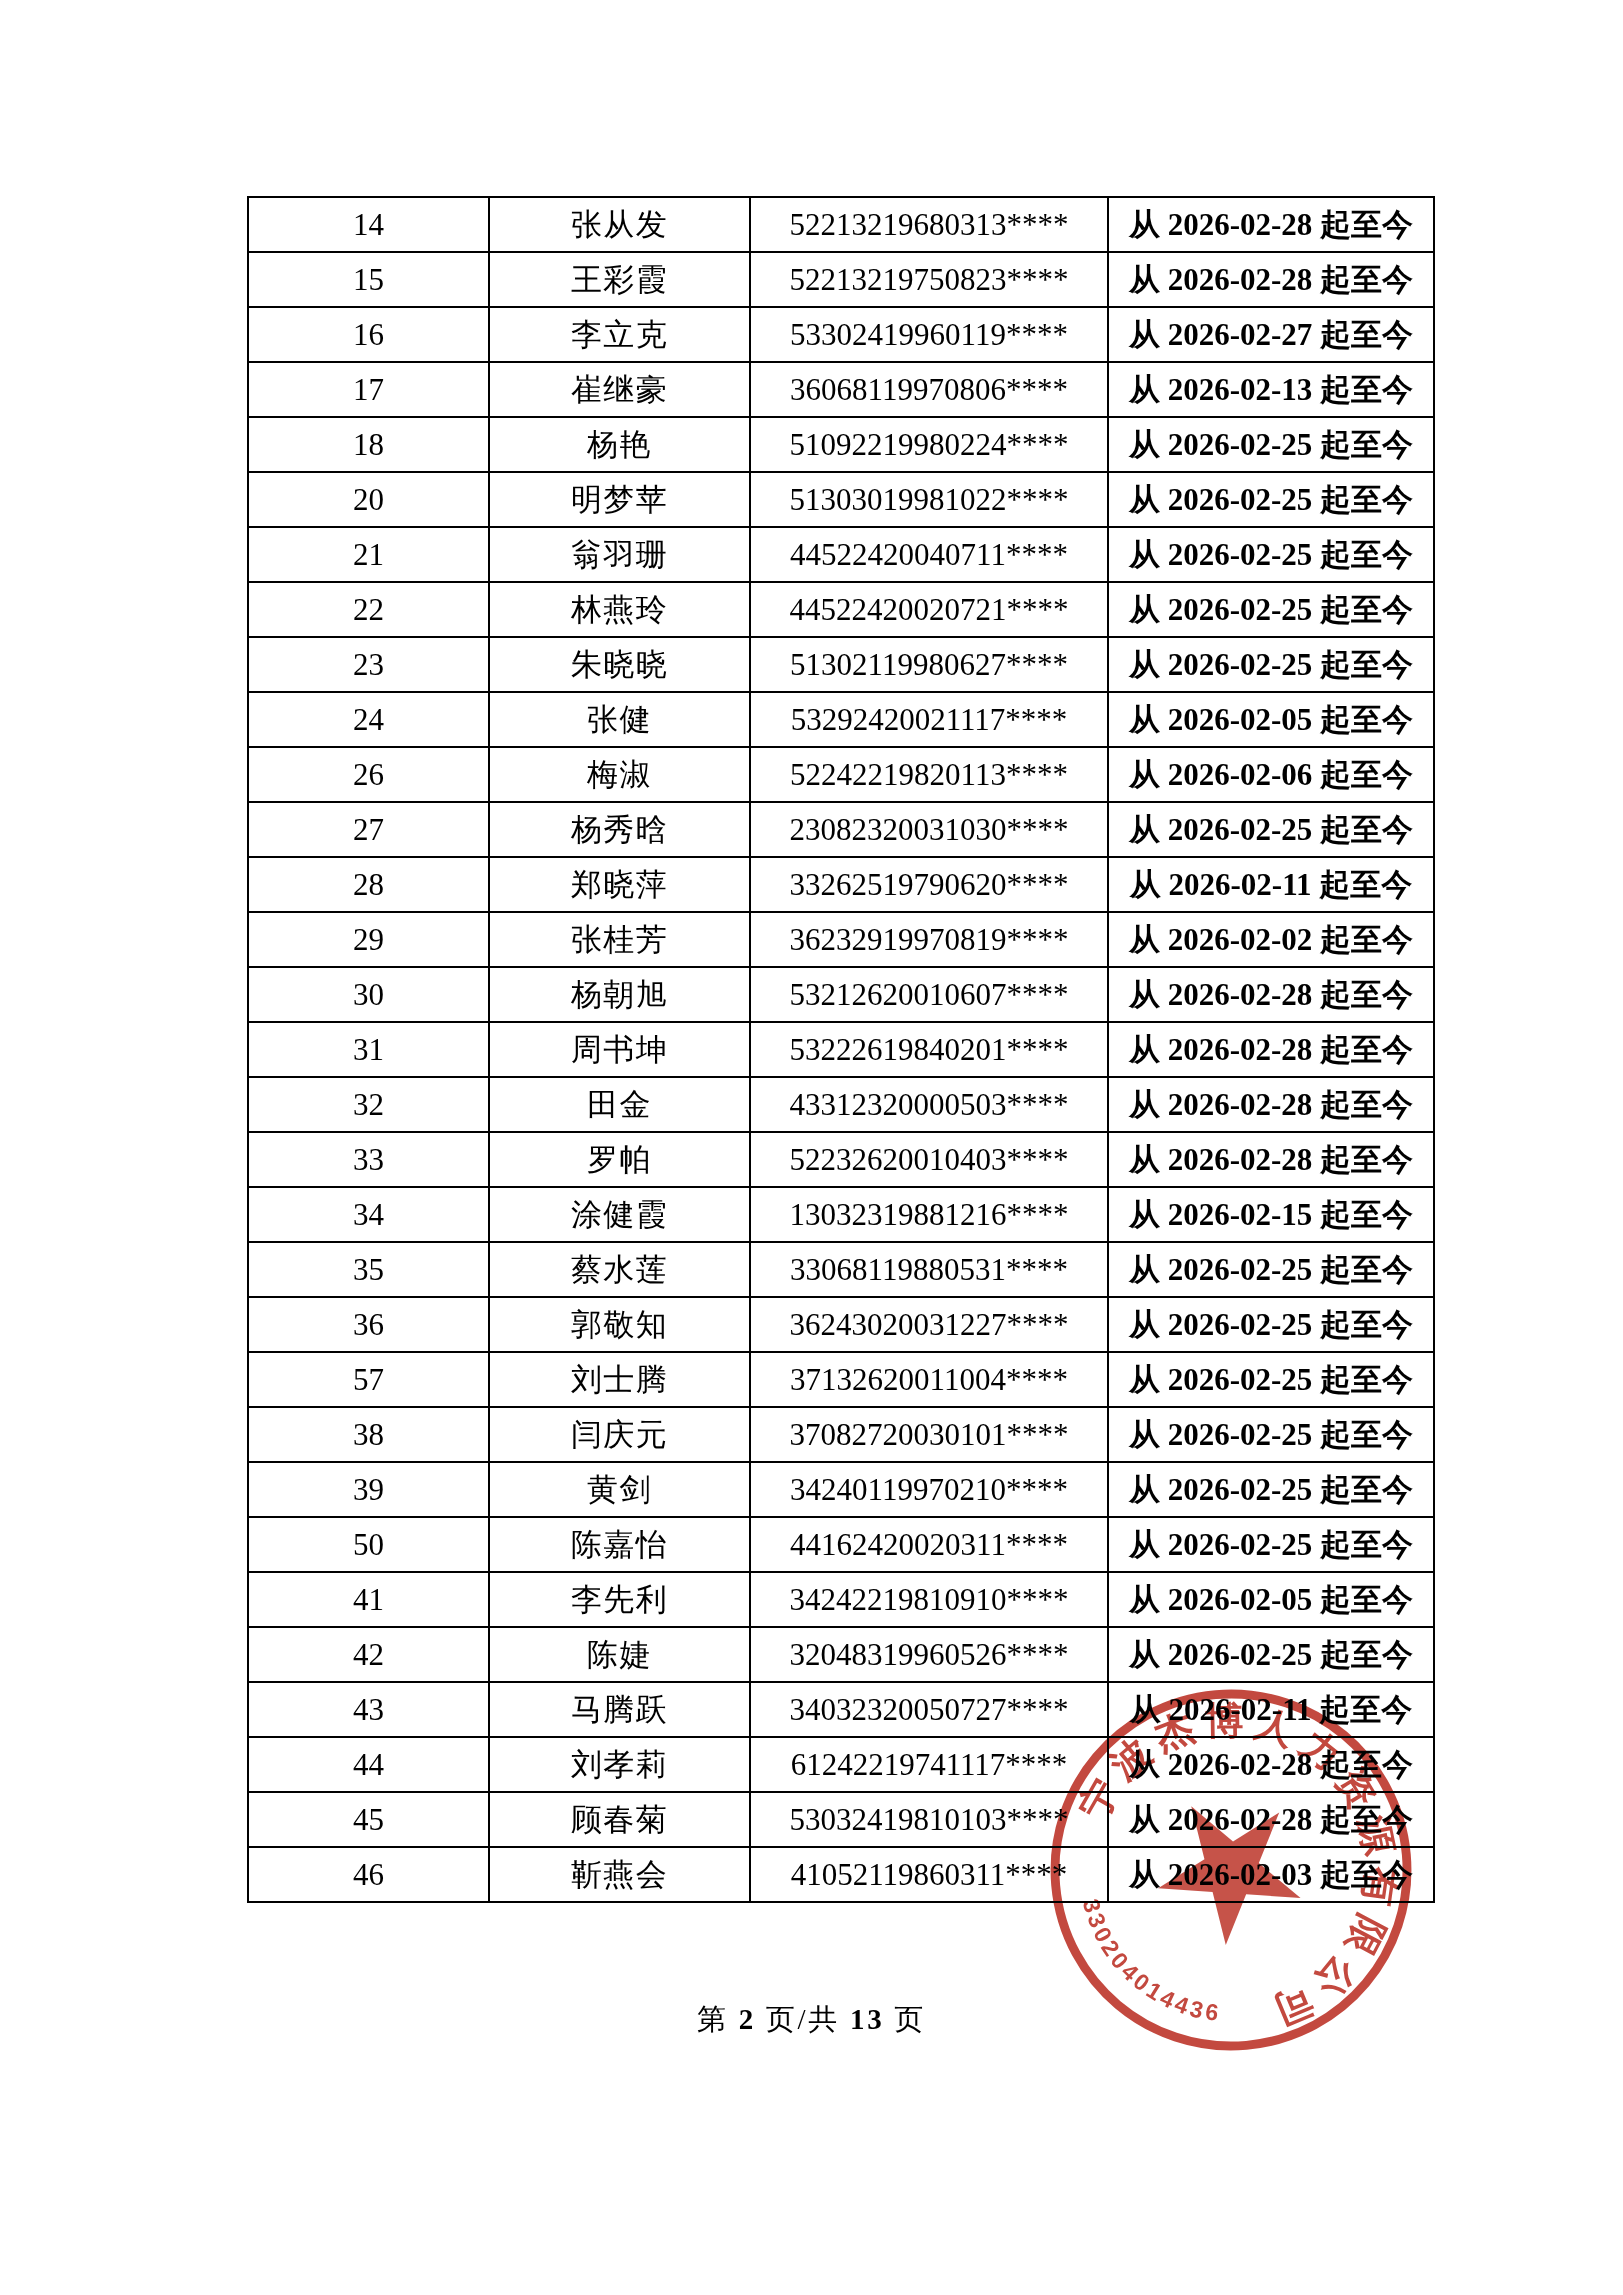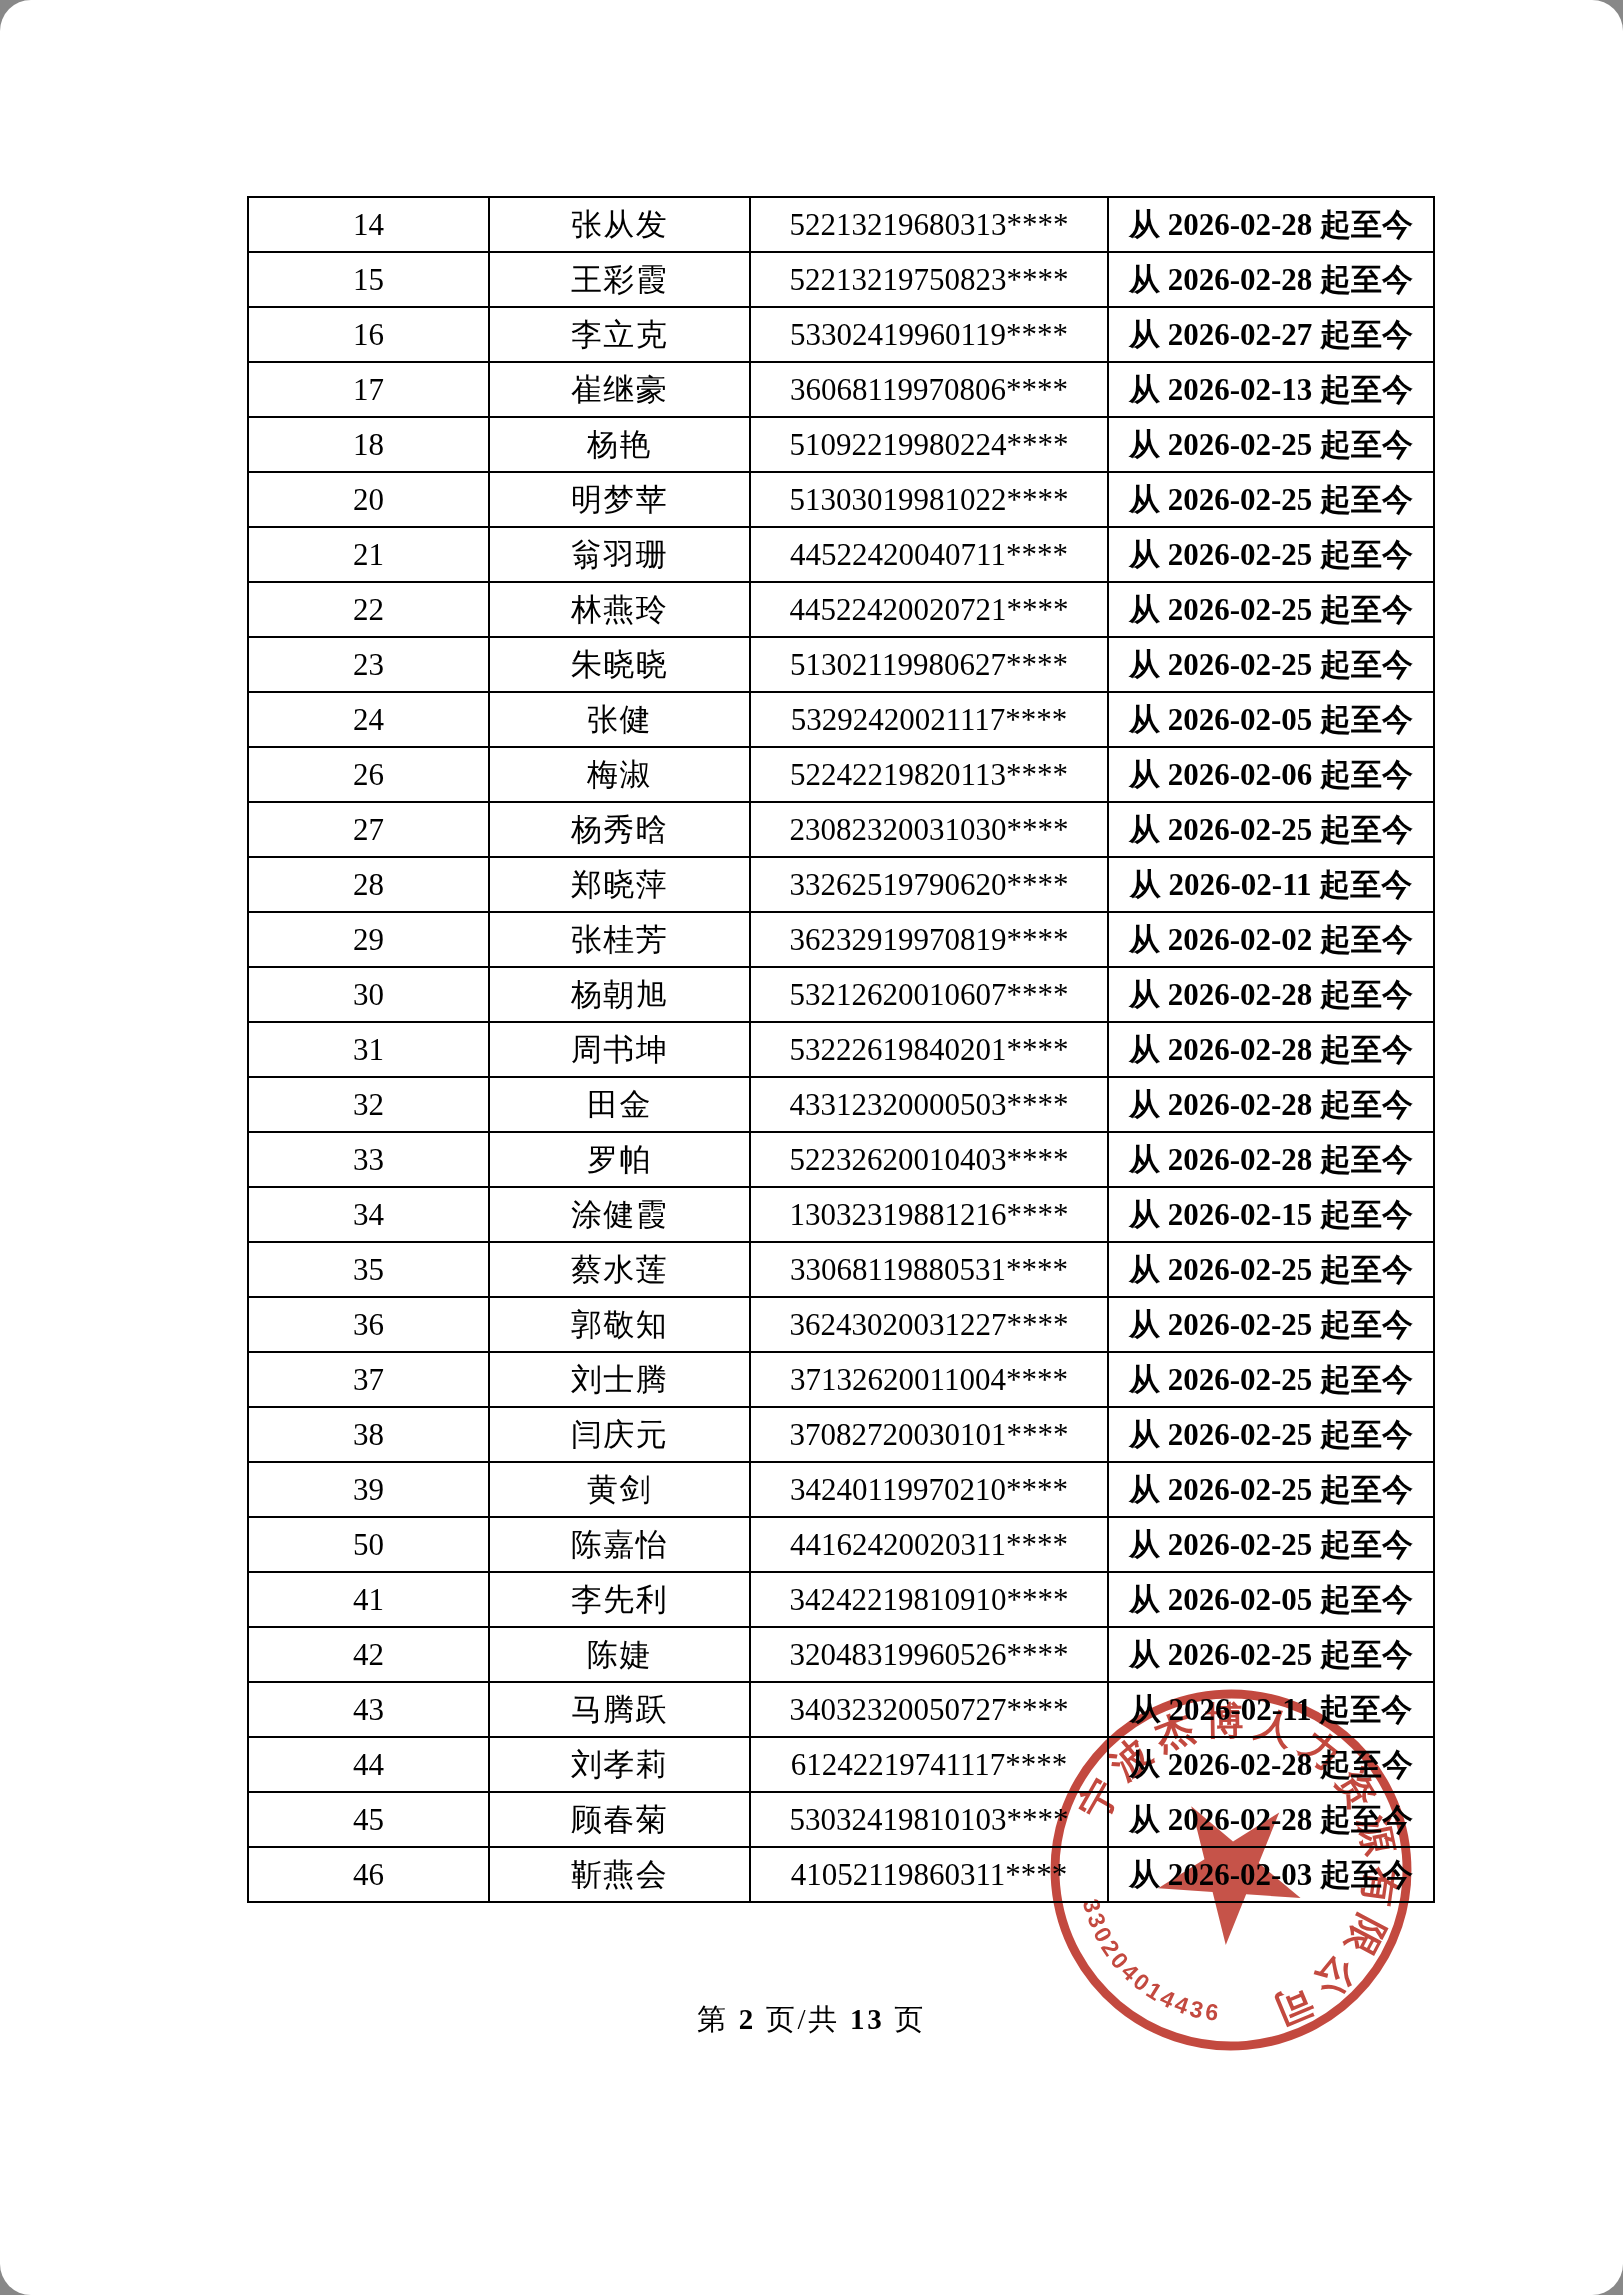--- a/index.html
+++ b/index.html
@@ -4,21 +4,20 @@
 <style>
   html,body { margin:0; padding:0; background:#888; }
   .page {
     position:relative;
     width:1623px; height:2295px;
     margin:0 auto;
     background:#ffffff;
     font-family:"Liberation Serif","DejaVu Serif",serif;
     color:#000;
     overflow:hidden;
-    border-radius:31px;
   }
   table.roster {
     position:absolute;
     left:247px; top:196px;
     border-collapse:collapse;
     table-layout:fixed;
   }
   table.roster td {
     border-left:2px solid #000;
     border-right:2px solid #000;
@@ -185,21 +184,21 @@
           <td class="c-id">33068119880531****</td>
           <td class="c-period">从 2026-02-25 起至今</td>
         </tr>
         <tr>
           <td class="c-idx">36</td>
           <td class="c-name">郭敬知</td>
           <td class="c-id">36243020031227****</td>
           <td class="c-period">从 2026-02-25 起至今</td>
         </tr>
         <tr>
-          <td class="c-idx">37</td>
+          <td class="c-idx">57</td>
           <td class="c-name">刘士腾</td>
           <td class="c-id">37132620011004****</td>
           <td class="c-period">从 2026-02-25 起至今</td>
         </tr>
         <tr>
           <td class="c-idx">38</td>
           <td class="c-name">闫庆元</td>
           <td class="c-id">37082720030101****</td>
           <td class="c-period">从 2026-02-25 起至今</td>
         </tr>

